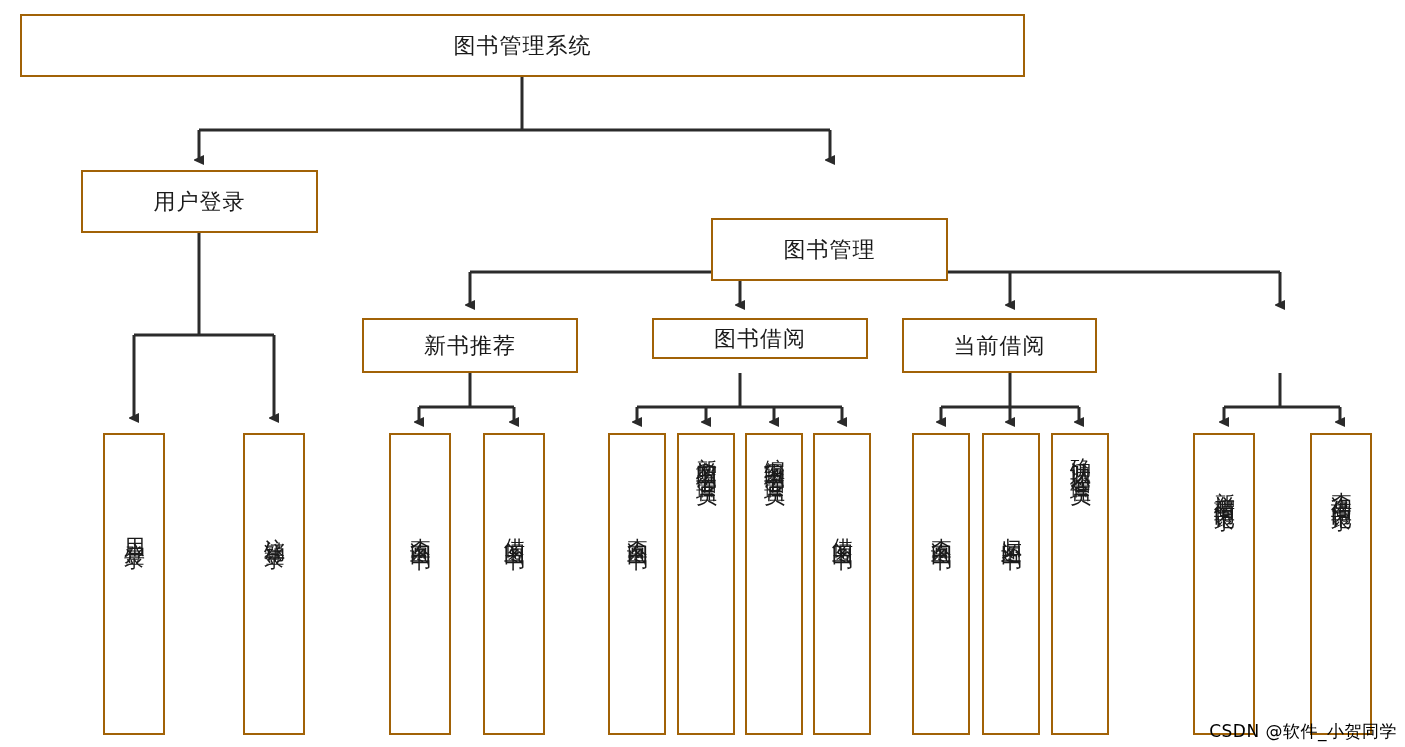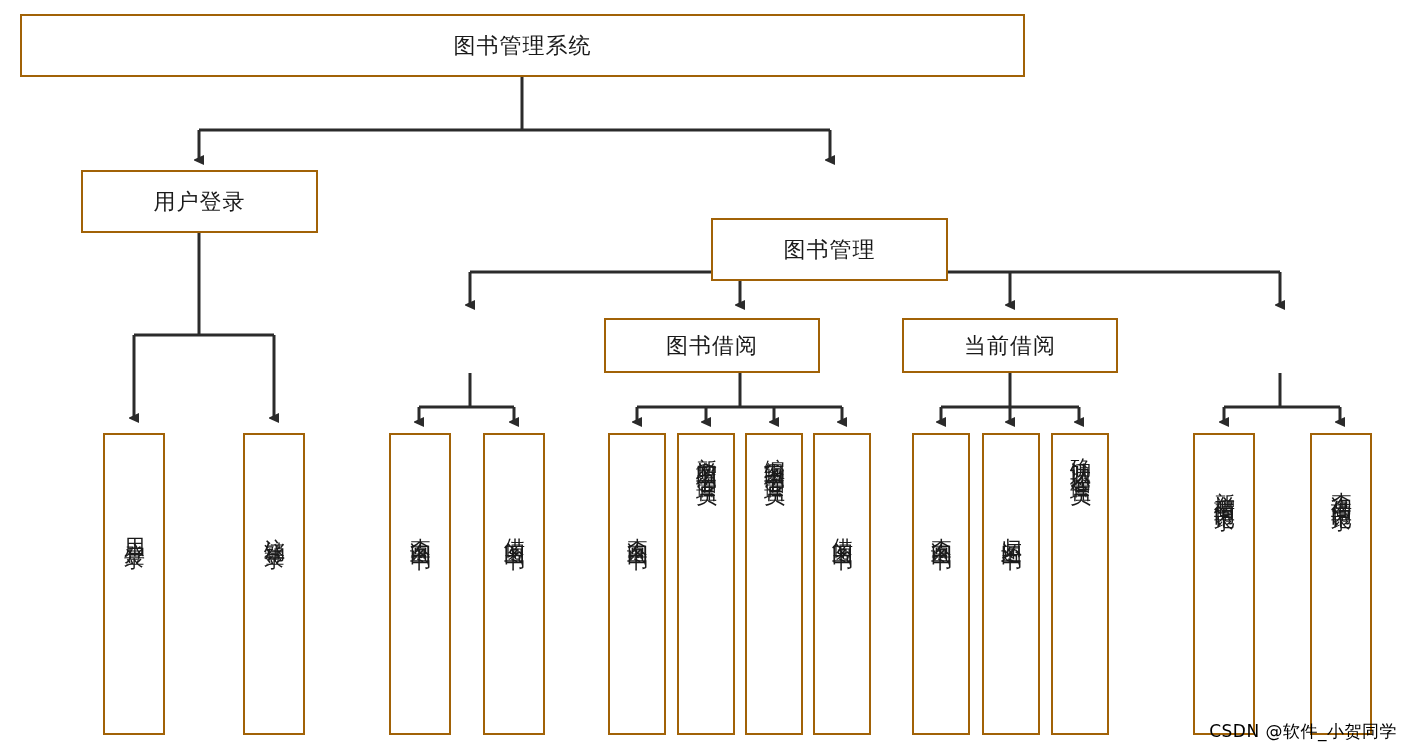--- a/index.html
+++ b/index.html
@@ -139,26 +139,29 @@
   </div>
 
   <div class="node horiz" style="left:81px; top:170px; width:237px; height:63px;">
     <span class="node-label">用户登录</span>
   </div>
 
   <div class="node horiz" style="left:711px; top:170px; width:237px; height:63px;margin-top:48px;">
     <span class="node-label">图书管理</span>
   </div>
 
-
-  <div class="node horiz" style="left:604px; top:318px; width:216px; height:55px;">
+  <div class="node horiz" style="left:362px; top:318px; width:216px; height:55px;">
+    <span class="node-label">新书推荐</span>
+  </div>
+
+  <div class="node horiz" style="left:652px; top:318px; width:216px; height:41px;">
     <span class="node-label">图书借阅</span>
   </div>
 
-  <div class="node horiz" style="left:902px; top:318px; width:216px; height:55px;">
+  <div class="node horiz" style="left:902px; top:318px; width:195px; height:55px;">
     <span class="node-label">当前借阅</span>
   </div>
 
 
   <div class="node vert" style="left:103px; top:433px; width:62px; height:302px; padding-top:86px;">
     <span class="node-label">用户登录</span>
   </div>
 
   <div class="node vert" style="left:243px; top:433px; width:62px; height:302px; padding-top:86px;">
     <span class="node-label">注销登录</span>

